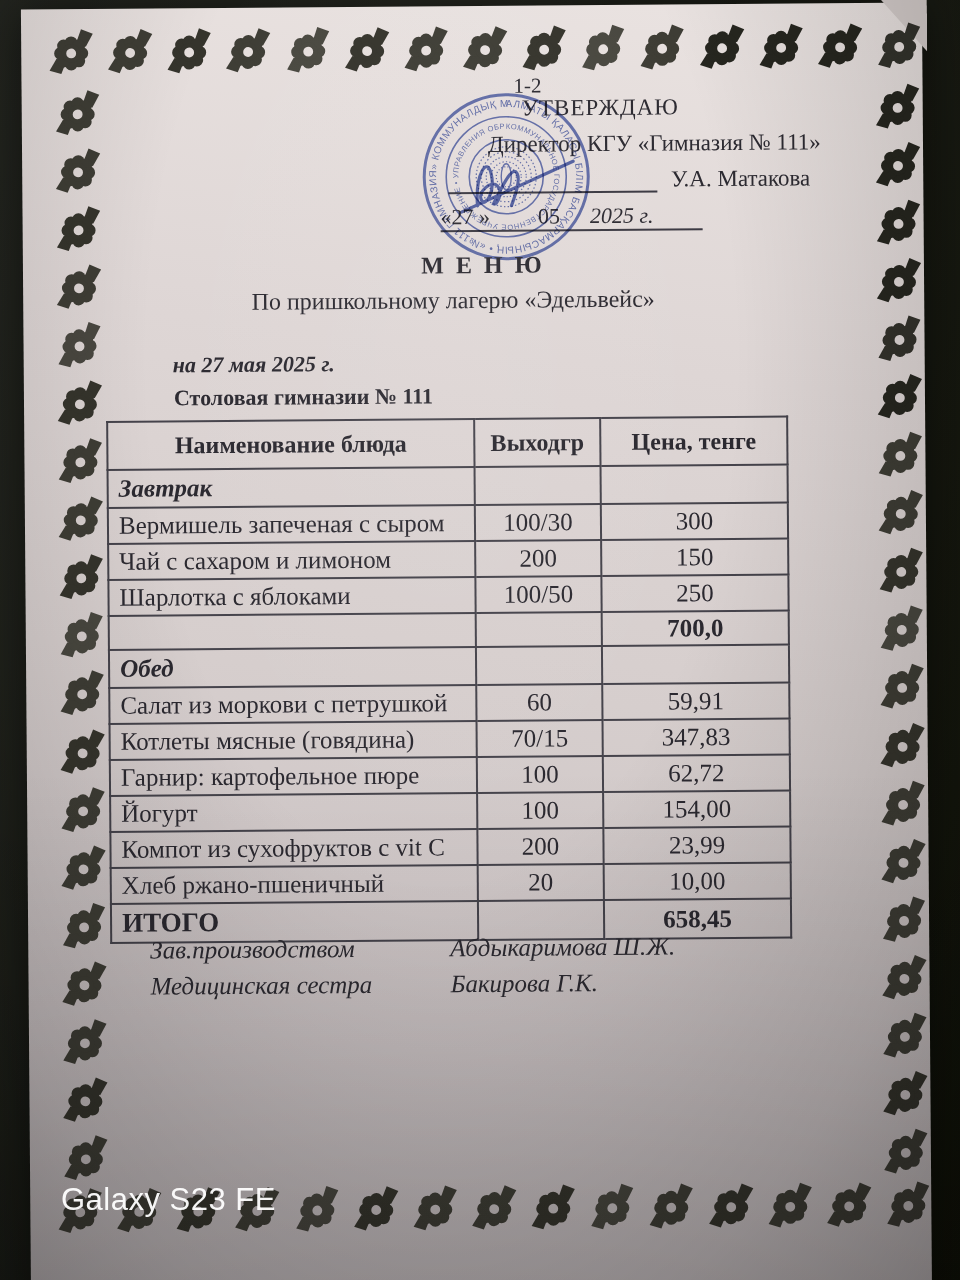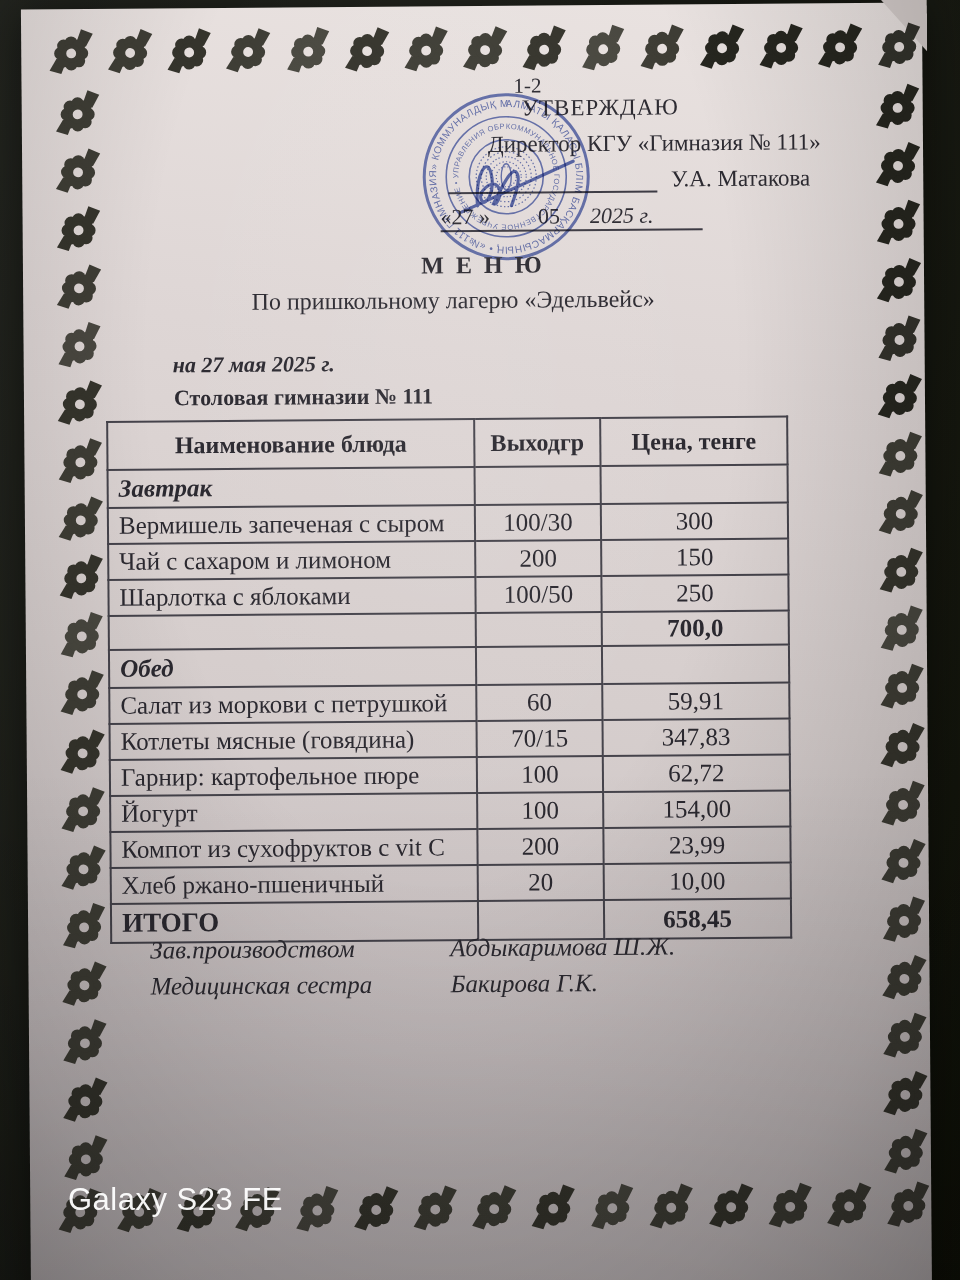--- a/index.html
+++ b/index.html
@@ -66,21 +66,21 @@
   tr.r-total td.tPrice{font-weight:bold;}
   
   .footSig{position:absolute;left:122px;top:928px;width:560px;
            display:grid;grid-template-columns:300px 1fr;row-gap:8px;
            font-size:25px;font-style:italic;}
   
   .vignette{position:absolute;inset:0;pointer-events:none;z-index:50;
             background:radial-gradient(ellipse at 46% 28%,rgba(255,255,255,.06) 0%,rgba(0,0,0,0) 40%,rgba(0,0,0,.16) 78%,rgba(0,0,0,.30) 100%);}
   .shade{position:absolute;inset:0;pointer-events:none;z-index:51;
          background:linear-gradient(180deg,rgba(0,0,0,0) 60%,rgba(0,0,0,.14) 100%);}
-  .watermark{position:absolute;left:68px;top:1182px;z-index:60;
+  .watermark{position:absolute;left:61px;top:1182px;z-index:60;
              font-family:"Liberation Sans", sans-serif;font-size:31px;
              color:rgba(255,255,255,.95);letter-spacing:.5px;}
   .defsvg{position:absolute;width:0;height:0;overflow:hidden;}
 </style>
 </head>
 <body>
 
 <svg class="defsvg" aria-hidden="true">
   <defs>
     <mask id="motif-hole">

